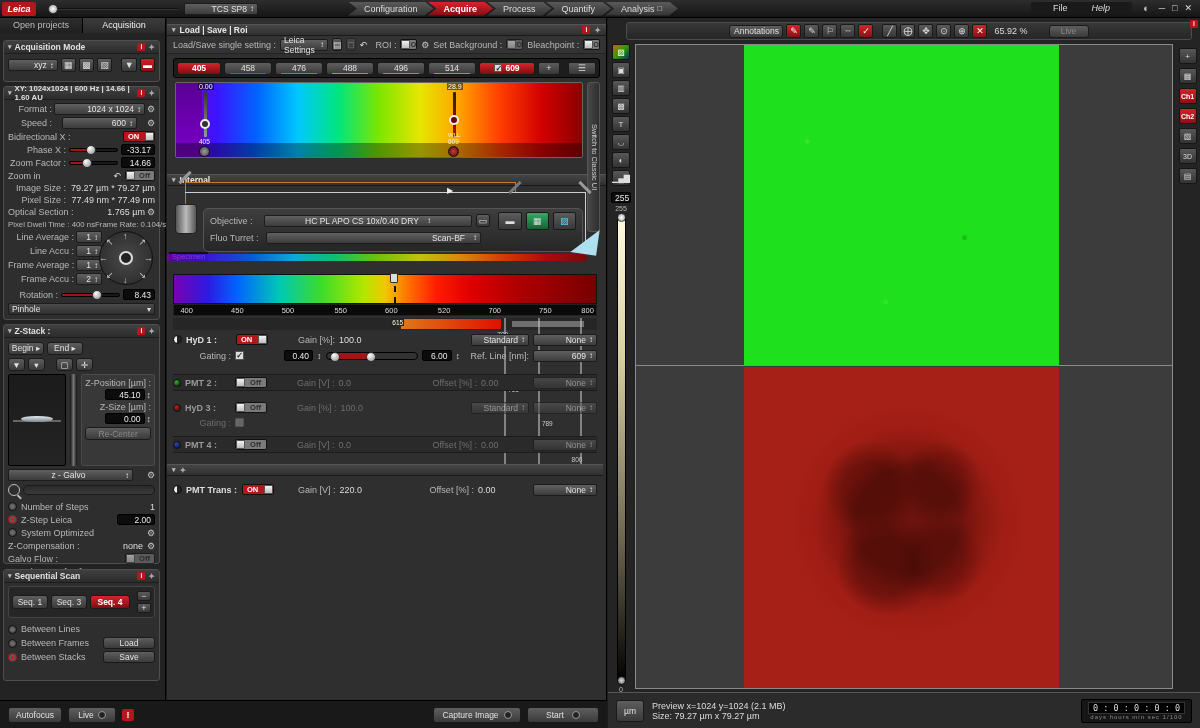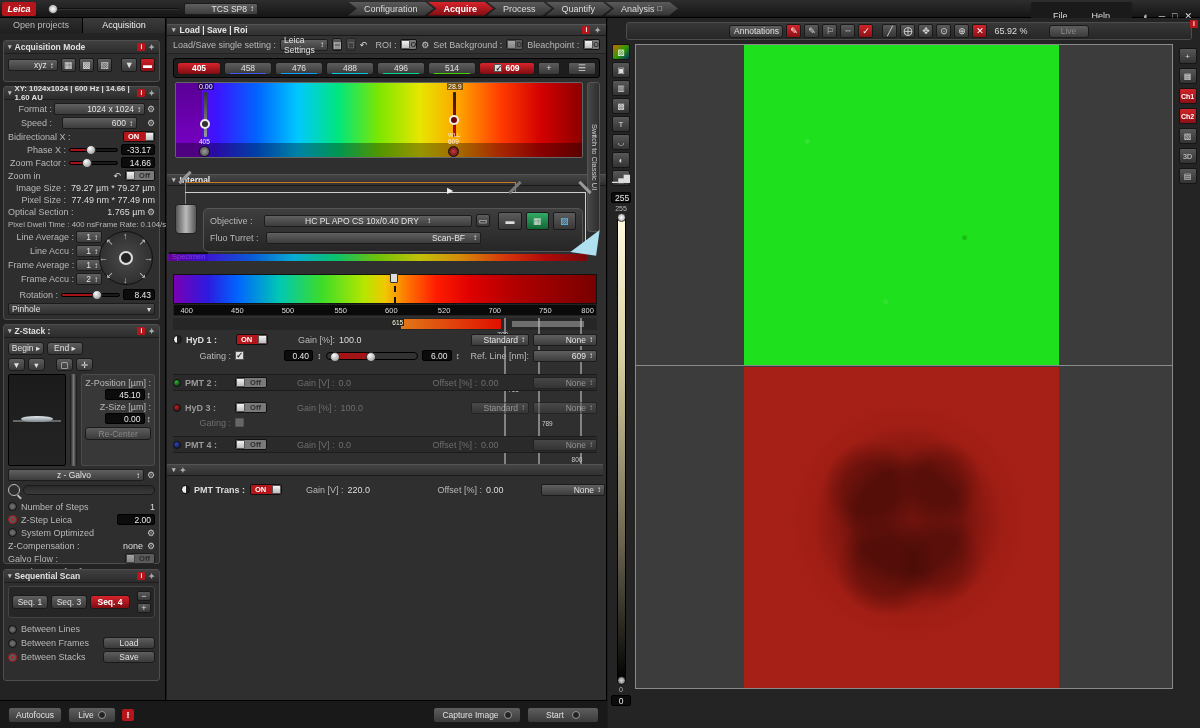--- a/index.html
+++ b/index.html
@@ -95,21 +95,21 @@
     <div class="r" style="margin-left:96px;">
       <div class="wtab">Configuration</div>
       <div class="wtab active">Acquire</div>
       <div class="wtab">Process</div>
       <div class="wtab">Quantify</div>
       <div class="wtab"><span>Analysis</span>&nbsp;<span style="font-size:8px;">□</span></div>
     </div>
     <div class="r" style="position:absolute;right:8px;top:2px;gap:10px;">
       <div style="background:#1a1a1a;padding:1px 10px;border-radius:2px;" class="r">
         <span style="padding:0 12px;color:#ddd;">File</span>
-        <span style="padding:8px 12px;color:#ddd;">Help</span>
+        <span style="padding:0 12px;color:#ddd;font-style:italic;">Help</span>
       </div>
       <span style="color:#bbb;font-size:11px;">◖</span>
       <div class="r" style="gap:7px;color:#ddd;font-size:9px;">
         <span>─</span>
         <span>□</span>
         <span>✕</span>
       </div>
     </div>
   </div>
 
@@ -302,21 +302,21 @@
                 <span class="spn" style="color:#ccc;">↕</span>
               </div>
             <div class="lbl" style="text-align:right;">Z-Size [µm] :</div>
             <div class="r" style="justify-content:flex-end;gap:2px;margin:1px 0 3px;">
                 <span class="vbox" style="width:40px;">0.00</span>
                 <span class="spn" style="color:#ccc;">↕</span>
               </div>
             <div class="btn dim" style="height:13px;">Re-Center</div>
           </div>
         </div>
-        <div class="r" style="margin-top:3px;gap:3px;align-items:center;">
+        <div class="r" style="margin-top:3px;gap:14px;align-items:center;">
           <div class="dd" style="flex:1;justify-content:space-between;">
               <span></span>
               <span>z - Galvo</span>
               <span class="spn">↕</span>
             </div>
           <span class="gear">⚙</span>
         </div>
         <div class="r" style="margin-top:3px;gap:3px;">
           <span style="width:12px;height:12px;border:1px solid #bbb;border-radius:50%;position:relative;">
               <span style="position:absolute;right:-3px;bottom:-2px;width:5px;height:1.5px;background:#bbb;transform:rotate(45deg);"></span>
@@ -673,21 +673,21 @@
         <div class="dd" style="width:64px;opacity:.55;">
             <span>None</span>
             <span class="spn">↕</span>
           </div>
       </div>
 
       <div class="sect abs" style="left:-6px;top:190px;width:436px;">
           <span class="caret">▾</span>
           <span class="pin">✦</span>
         </div>
-      <div class="abs r" style="left:8px;top:207px;width:424px;height:17px;gap:4px;">
+      <div class="abs r" style="left:0;top:207px;width:424px;height:17px;gap:4px;">
         <span style="width:9px;height:9px;border-radius:50%;background:linear-gradient(90deg,#eee 50%,#222 50%);border:1px solid #111;"></span>
         <span class="val" style="width:52px;font-weight:bold;">PMT Trans :</span>
         <div class="tog on" style="width:32px;">
             <span class="txt">ON</span>
             <span class="knob"></span>
           </div>
         <span class="lbl" style="margin-left:20px;">Gain [V] :</span>
         <span class="val" style="width:34px;">220.0</span>
         <span class="lbl" style="margin-left:52px;">Offset [%] :</span>
         <span class="val" style="width:30px;">0.00</span>
@@ -765,15 +765,27 @@
     <div class="abs" style="right:2px;top:30px;width:21px;display:flex;flex-direction:column;gap:4px;align-items:center;">
       <div class="strip-btn">+</div>
       <div class="strip-btn">▦</div>
       <div class="strip-btn red">Ch1</div>
       <div class="strip-btn red">Ch2</div>
       <div class="strip-btn">▧</div>
       <div class="strip-btn" style="font-size:7px;">3D</div>
       <div class="strip-btn">▤</div>
     </div>
 
+    <div class="abs r" style="left:0;top:674px;width:592px;height:36px;background:#2b2b2b;border-top:1px solid #555;gap:8px;padding:0 8px;">
+      <div class="btn" style="width:28px;height:22px;">µm</div>
+      <div>
+        <div class="val">Preview x=1024 y=1024  (2.1 MB)</div>
+        <div class="val">Size: 79.27 µm x 79.27 µm</div>
+      </div>
+      <div style="flex:1;"></div>
+      <div style="background:#161616;border:1px solid #000;border-radius:2px;padding:2px 6px;text-align:center;">
+        <div style="background:#000;color:#dedede;font-family:'DejaVu Sans Mono',monospace;font-size:8.5px;padding:0 4px;border:1px solid #333;">0 : 0 : 0 : 0 : 0</div>
+        <div style="color:#8a8a8a;font-size:6px;letter-spacing:1px;">days  hours  min   sec  1/100</div>
+      </div>
+    </div>
   </div>
 
 </div>
 
 </body></html>

